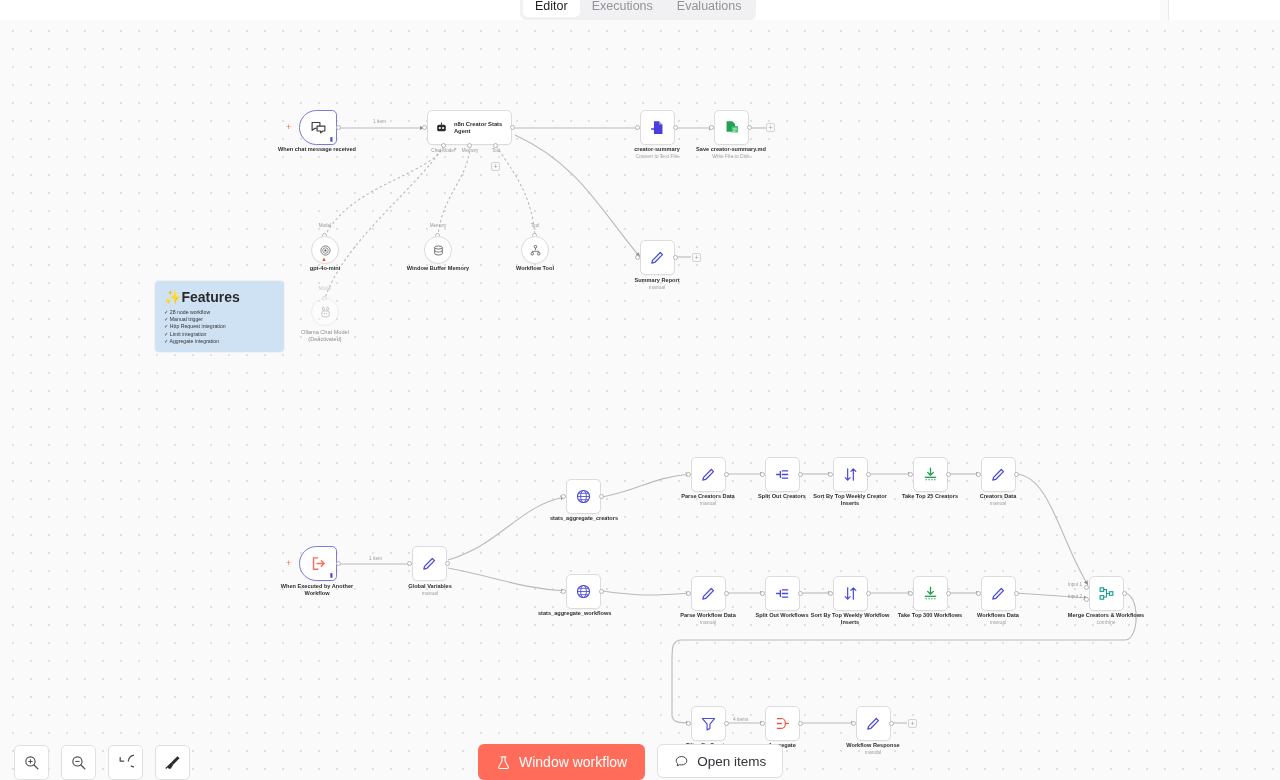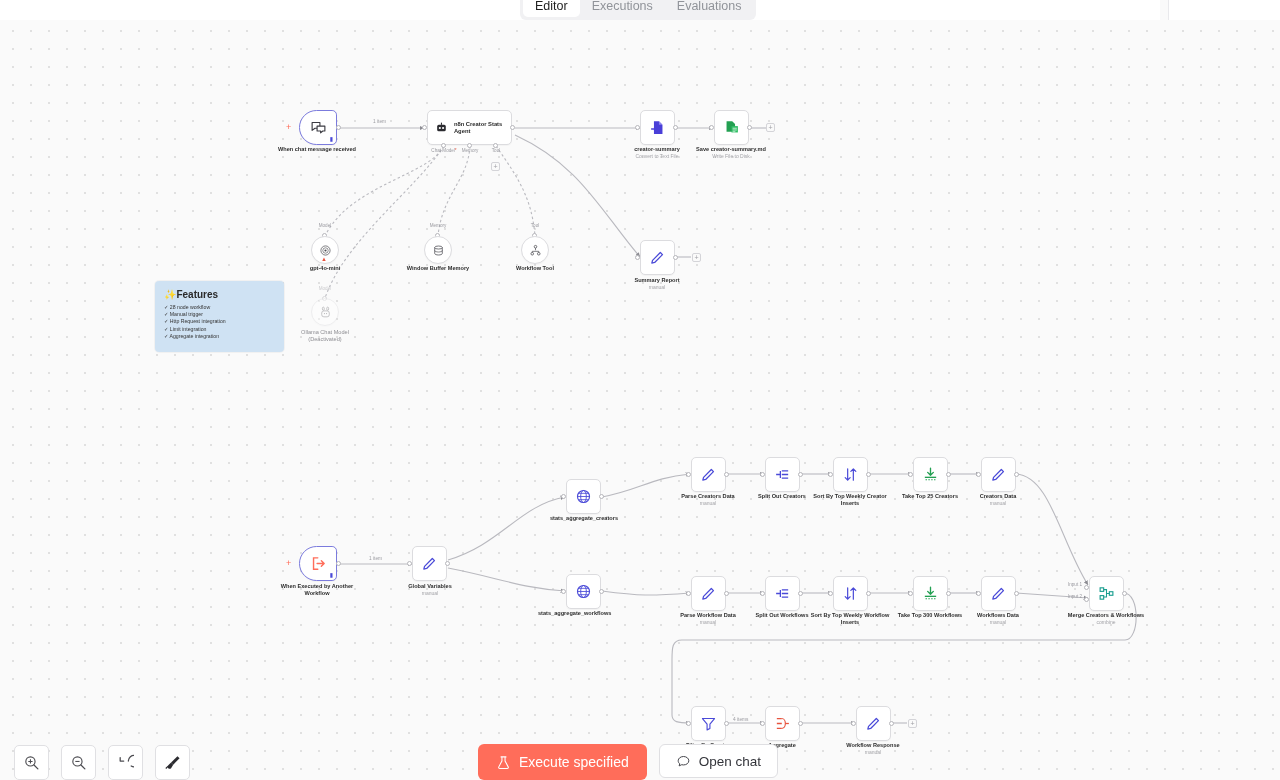--- a/index.html
+++ b/index.html
@@ -77,21 +77,21 @@
     left: 155px; top: 196px; width: 129px; height: 71px;
     background: #c9ebd2;
   }
   #sticky-integrations .sticky-title { font-size: 10.5px; }
   #sticky-integrations .sticky-body { font-size: 5.5px; line-height: 9px; }
 
   #sticky-features {
     left: 155px; top: 281px; width: 129px; height: 71px;
     background: #cfe2f3;
   }
-  #sticky-features .sticky-title { font-size: 10px; margin-bottom: 4px; }
+  #sticky-features .sticky-title { font-size: 14px; margin-bottom: 4px; }
   #sticky-features ul { margin: 0; padding: 0; list-style: none; }
   #sticky-features li { font-size: 5.2px; line-height: 7.2px; color: #333; white-space: nowrap; }
 
   
   #edges { position: absolute; left: 0; top: 0; width: 1280px; height: 780px; pointer-events: none; }
 
   
   .node {
     position: absolute;
     display: flex; align-items: center; justify-content: center;
@@ -650,23 +650,23 @@
       </svg>
     </div>
   </div>
 
   <div id="execbar">
     <button id="btn-execute">
       <svg width="15" height="15" viewBox="0 0 24 24">
         <path d="M9.5 3v6.5L4.5 19c-.7 1.3.2 2.5 1.6 2.5h11.8c1.4 0 2.3-1.2 1.6-2.5L14.5 9.5V3" fill="none" stroke="#fff" stroke-width="1.7" stroke-linejoin="round"></path>
         <path d="M8 3h8" stroke="#fff" stroke-width="1.7" stroke-linecap="round"></path>
       </svg>
-      <span>Execute specified</span>
+      <span>Window workflow</span>
     </button>
     <button id="btn-openchat">
       <svg width="15" height="15" viewBox="0 0 24 24">
         <path d="M12 4c4.7 0 8.5 3 8.5 6.8S16.7 17.5 12 17.5c-1 0-2-.1-2.9-.4L5 19l1-3.3c-1.6-1.2-2.5-2.9-2.5-4.9C3.5 7 7.3 4 12 4z" fill="none" stroke="#44454b" stroke-width="1.6" stroke-linejoin="round"></path>
       </svg>
-      <span>Open chat</span>
+      <span>Open items</span>
     </button>
   </div>
 
 </div>
 
 </body></html>

